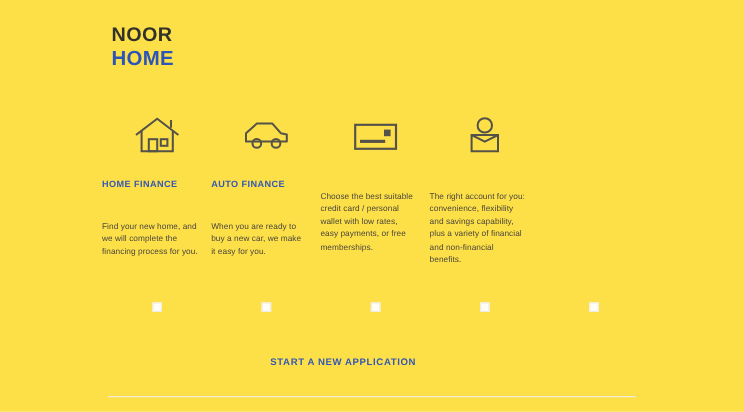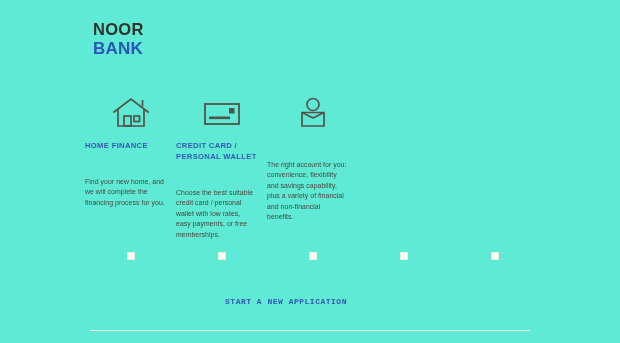--- a/index.html
+++ b/index.html
@@ -11,21 +11,21 @@
     height: 343px;
     background: #fdfcf3;
     font-family: "Liberation Sans", sans-serif;
     overflow: hidden;
     position: relative;
   }
   .page {
     width: 620px;
     height: 343px;
     position: relative;
-    background: #5eead4;
+    background: #fde047;
   }
 
   
   .header {
     position: absolute;
     top: 0;
     left: 0;
     width: 620px;
     height: 78px;
   }
@@ -74,21 +74,21 @@
     width: 91px;
     height: 42px;
     display: flex;
     align-items: center;
     justify-content: center;
   }
   .icon-wrap svg {
     display: block;
   }
   .product-title {
-    margin-top: 6px;
+    margin-top: 14px;
     font-size: 7.6px;
     font-weight: bold;
     color: #3558b5;
     letter-spacing: 0.35px;
     line-height: 11px;
     width: 84px;
     text-transform: uppercase;
   }
   .product-desc {
     margin-top: 26px;
@@ -123,21 +123,20 @@
 
   
   .actions {
     position: absolute;
     top: 297px;
     left: 0;
     width: 620px;
     display: flex;
     justify-content: center;
     align-items: flex-start;
-    font-family: Liberation Mono, monospace;
   }
   .action-link {
     font-size: 8px;
     font-weight: bold;
     color: #3558b5;
     letter-spacing: 0.5px;
     text-decoration: none;
     text-transform: uppercase;
     cursor: pointer;
     white-space: nowrap;
@@ -157,51 +156,61 @@
   }
 </style>
 </head>
 <body>
 
 <div class="page">
 
   <div class="header">
     <div class="logo">
       <span class="logo-top">NOOR</span>
-      <span class="logo-bottom">BANK</span>
+      <span class="logo-bottom">HOME</span>
     </div>
   </div>
 
   <div class="products">
 
     <div class="product">
       <div class="icon-wrap">
         <svg width="40" height="34" viewBox="0 0 40 34" fill="none" stroke="#55524a" stroke-width="1.7">
           <polyline points="3,16 20,3 37,16" stroke-linecap="square"></polyline>
           <polyline points="7,14 7,30 33,30 33,14" stroke-linecap="square"></polyline>
           <line x1="31.5" y1="4" x2="31.5" y2="10.5"></line>
           <rect x="13" y="20" width="7" height="10"></rect>
           <rect x="23" y="20" width="5.5" height="5.5"></rect>
         </svg>
       </div>
       <div class="product-title">HOME FINANCE</div>
       <div class="product-desc">Find your new home, and we will complete the financing process for you.</div>
     </div>
 
+    <div class="product">
+      <div class="icon-wrap">
+        <svg width="42" height="30" viewBox="0 0 42 30" fill="none" stroke="#55524a" stroke-width="1.7">
+          <path d="M4 20 L4 13 L13 5 L26 5 L33 13 L38 14 L38 20 Z" stroke-linejoin="round"></path>
+          <circle cx="13" cy="21.5" r="3.6"></circle>
+          <circle cx="29" cy="21.5" r="3.6"></circle>
+        </svg>
+      </div>
+      <div class="product-title">AUTO FINANCE</div>
+      <div class="product-desc">When you are ready to buy a new car, we make it easy for you.</div>
+    </div>
 
 
     <div class="product">
       <div class="icon-wrap">
         <svg width="42" height="30" viewBox="0 0 42 30" fill="none" stroke="#55524a" stroke-width="1.8">
           <rect x="4" y="6" width="34" height="20"></rect>
           <rect x="28" y="10" width="5.5" height="5.5" fill="#55524a" stroke="none"></rect>
           <rect x="8" y="18.5" width="21" height="2.6" fill="#55524a" stroke="none"></rect>
         </svg>
       </div>
-      <div class="product-title">CREDIT CARD / PERSONAL WALLET</div>
       <div class="product-desc">Choose the best suitable credit card / personal wallet with low rates, easy payments, or free memberships.</div>
     </div>
 
     <div class="product">
       <div class="icon-wrap">
         <svg width="34" height="34" viewBox="0 0 34 34" fill="none" stroke="#55524a" stroke-width="1.7">
           <circle cx="17" cy="8.5" r="6"></circle>
           <path d="M6 16.5 L28 16.5 L28 30 L6 30 Z"></path>
           <polyline points="6,16.5 17,22 28,16.5" stroke-linejoin="round"></polyline>
         </svg>

